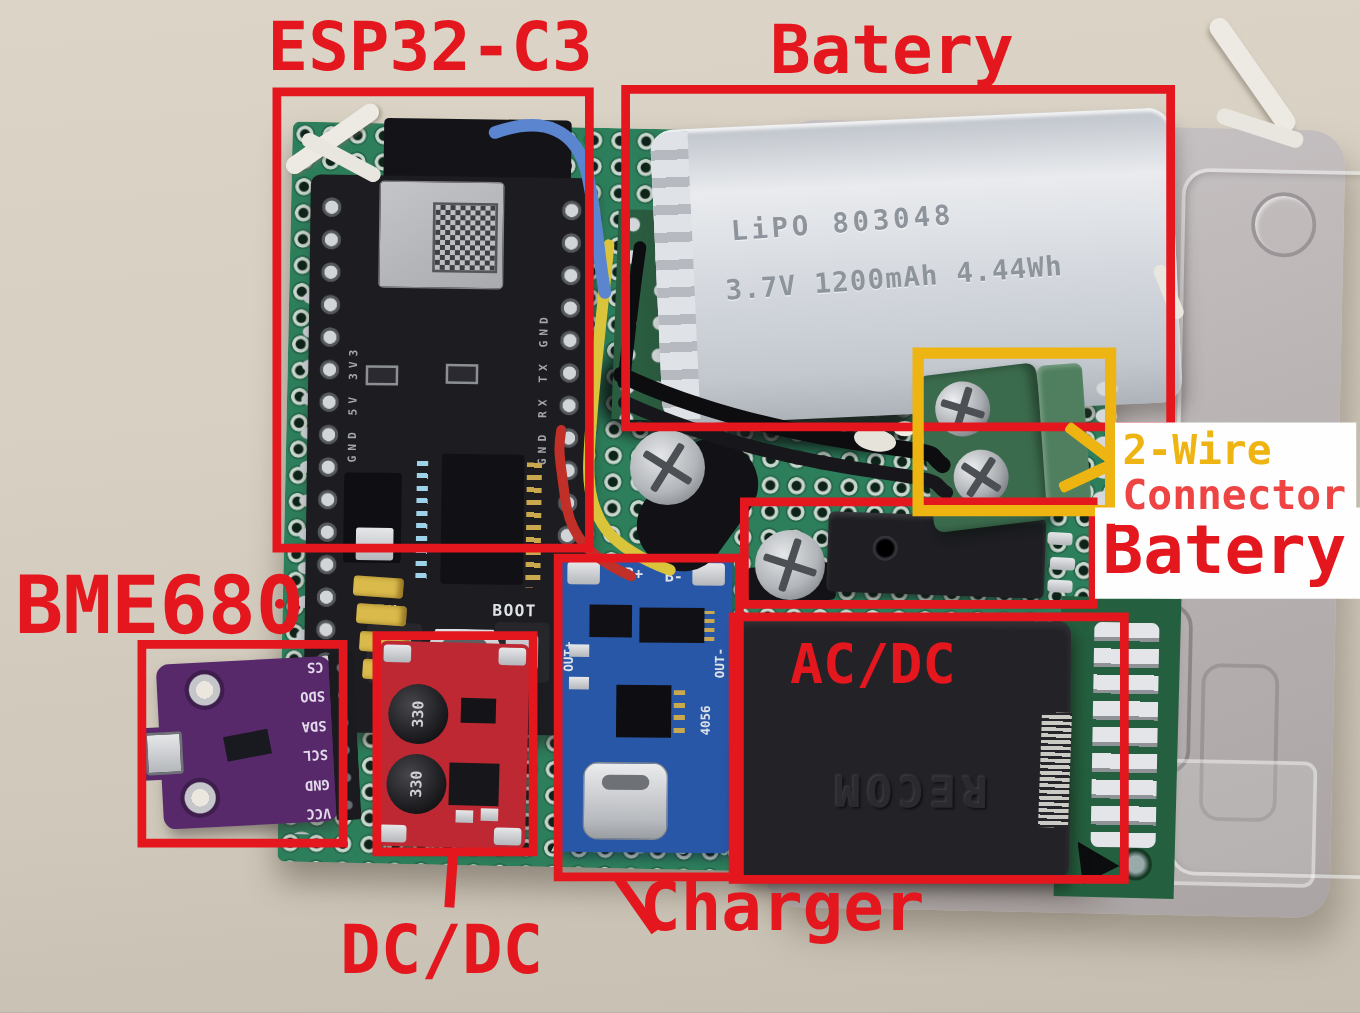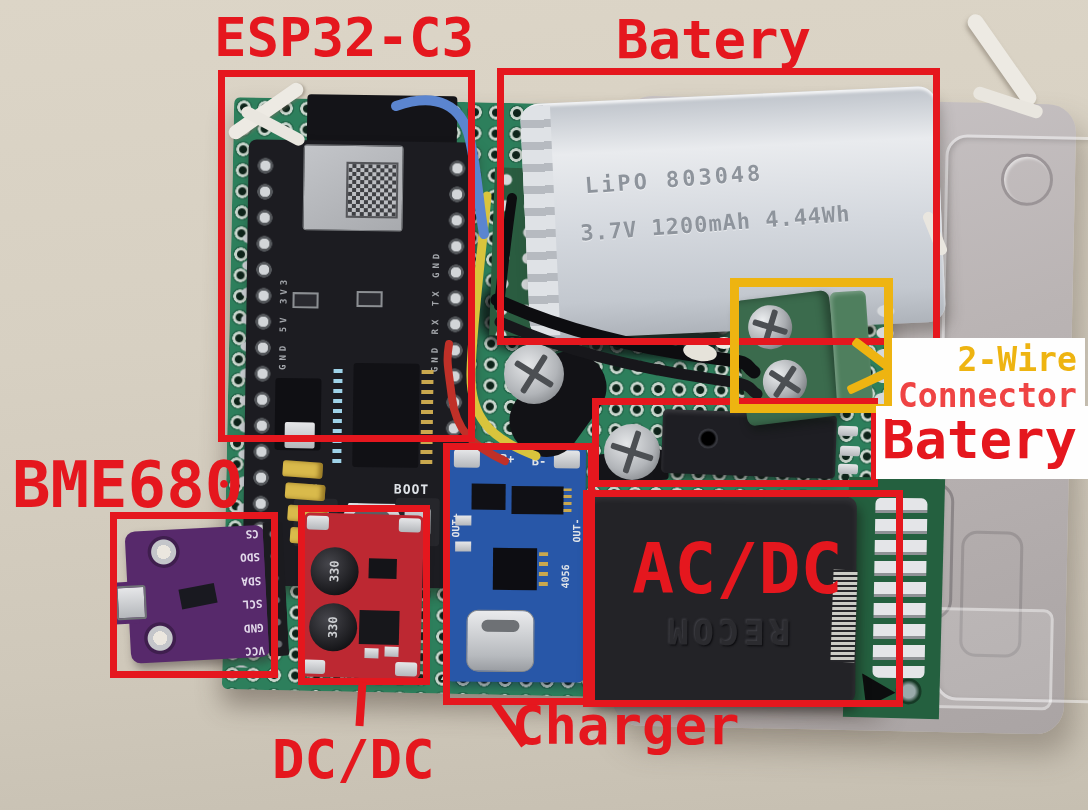--- a/index.html
+++ b/index.html
@@ -3,21 +3,21 @@
 <meta charset="utf-8">
 <style>
   html,body{margin:0;padding:0;background:#b9b1a2;}
   #stage{position:relative;width:1088px;height:810px;overflow:hidden;
          font-family:"DejaVu Sans Mono",monospace;
          background:linear-gradient(175deg,#dcd5c7 0%,#d7d0c2 40%,#cfc8ba 75%,#c6bfb1 100%);}
   .abs{position:absolute;}
   .redbox{position:absolute;border:7px solid #e5171e;}
   .ylwbox{position:absolute;border:9px solid #eeb411;}
   .lbl{position:absolute;font-weight:bold;color:#e5171e;font-family:"DejaVu Sans Mono",monospace;white-space:nowrap;}
-  .whitebg{background:#fefefe;text-align:right;}
+  .whitebg{background:#fefefe;}
   .vtext{writing-mode:vertical-rl;transform:rotate(180deg);}
   .holes{background-image:radial-gradient(circle at 10px 10px,#0e241a 0 3.5px,#c9d6cd 4.5px 6.5px,rgba(0,0,0,.18) 7px 8px,transparent 8.5px);background-size:21px 21px;}
   .pinstrip{background-image:radial-gradient(circle at 13px 12px,#d2d5d8 0 5px,#54575b 5.5px 7.5px,transparent 8px);background-size:26px 26px;}
   .screw{position:absolute;border-radius:50%;background:radial-gradient(circle at 35% 32%,#eceef0,#a9acb0 55%,#5d6064 95%);}
   .capface{position:absolute;border-radius:50%;background:radial-gradient(circle at 40% 35%,#e4e6e8,#b2b5b9 55%,#74777b 95%);}
   .crossbar{position:absolute;background:#4c4f53;border-radius:2px;}
   .silver{background:linear-gradient(180deg,#e6e7e9,#b4b7bb);}
   .tinytxt{position:absolute;color:#dfe3e8;font-weight:bold;font-family:"DejaVu Sans Mono",monospace;}
 </style>
 </head>
@@ -261,20 +261,20 @@
   <div class="abs" style="left:357px;top:682px;width:8px;height:44px;background:#e5171e;transform:rotate(4deg);"></div>
   <div class="abs" style="left:505px;top:696px;width:8px;height:54px;background:#e5171e;transform:rotate(-35deg);"></div>
   <div class="abs" style="left:849px;top:350px;width:46px;height:9px;background:#eeb411;transform:rotate(37deg);border-radius:3px;"></div>
   <div class="abs" style="left:846px;top:377px;width:44px;height:9px;background:#eeb411;transform:rotate(-25deg);border-radius:3px;"></div>
 
   <div class="lbl" style="left:214px;top:6px;font-size:54px;">ESP32-C3</div>
   <div class="lbl" style="left:616px;top:8px;font-size:54px;">Batery</div>
   <div class="lbl" style="left:12px;top:448px;font-size:64px;">BME680</div>
   <div class="lbl" style="left:272px;top:728px;font-size:54px;">DC/DC</div>
   <div class="lbl" style="left:512px;top:694px;font-size:54px;">Charger</div>
-  <div class="lbl" style="left:632px;top:528px;font-size:70px;">AC/DC</div>
+  <div class="lbl" style="left:632px;top:506px;font-size:44px;">AC/DC</div>
   <div class="lbl whitebg" style="left:876px;top:406px;font-size:54px;padding:2px 12px 8px 6px;">Batery</div>
   <div class="abs whitebg" style="left:892px;top:338px;padding:4px 8px 6px 6px;">
     <div style="font-size:33px;line-height:36px;font-weight:bold;color:#eeb411;white-space:nowrap;">2-Wire</div>
     <div style="font-size:33px;line-height:36px;font-weight:bold;color:#ef4444;white-space:nowrap;">Connector</div>
   </div>
 
 </div>
 
 </body></html>

